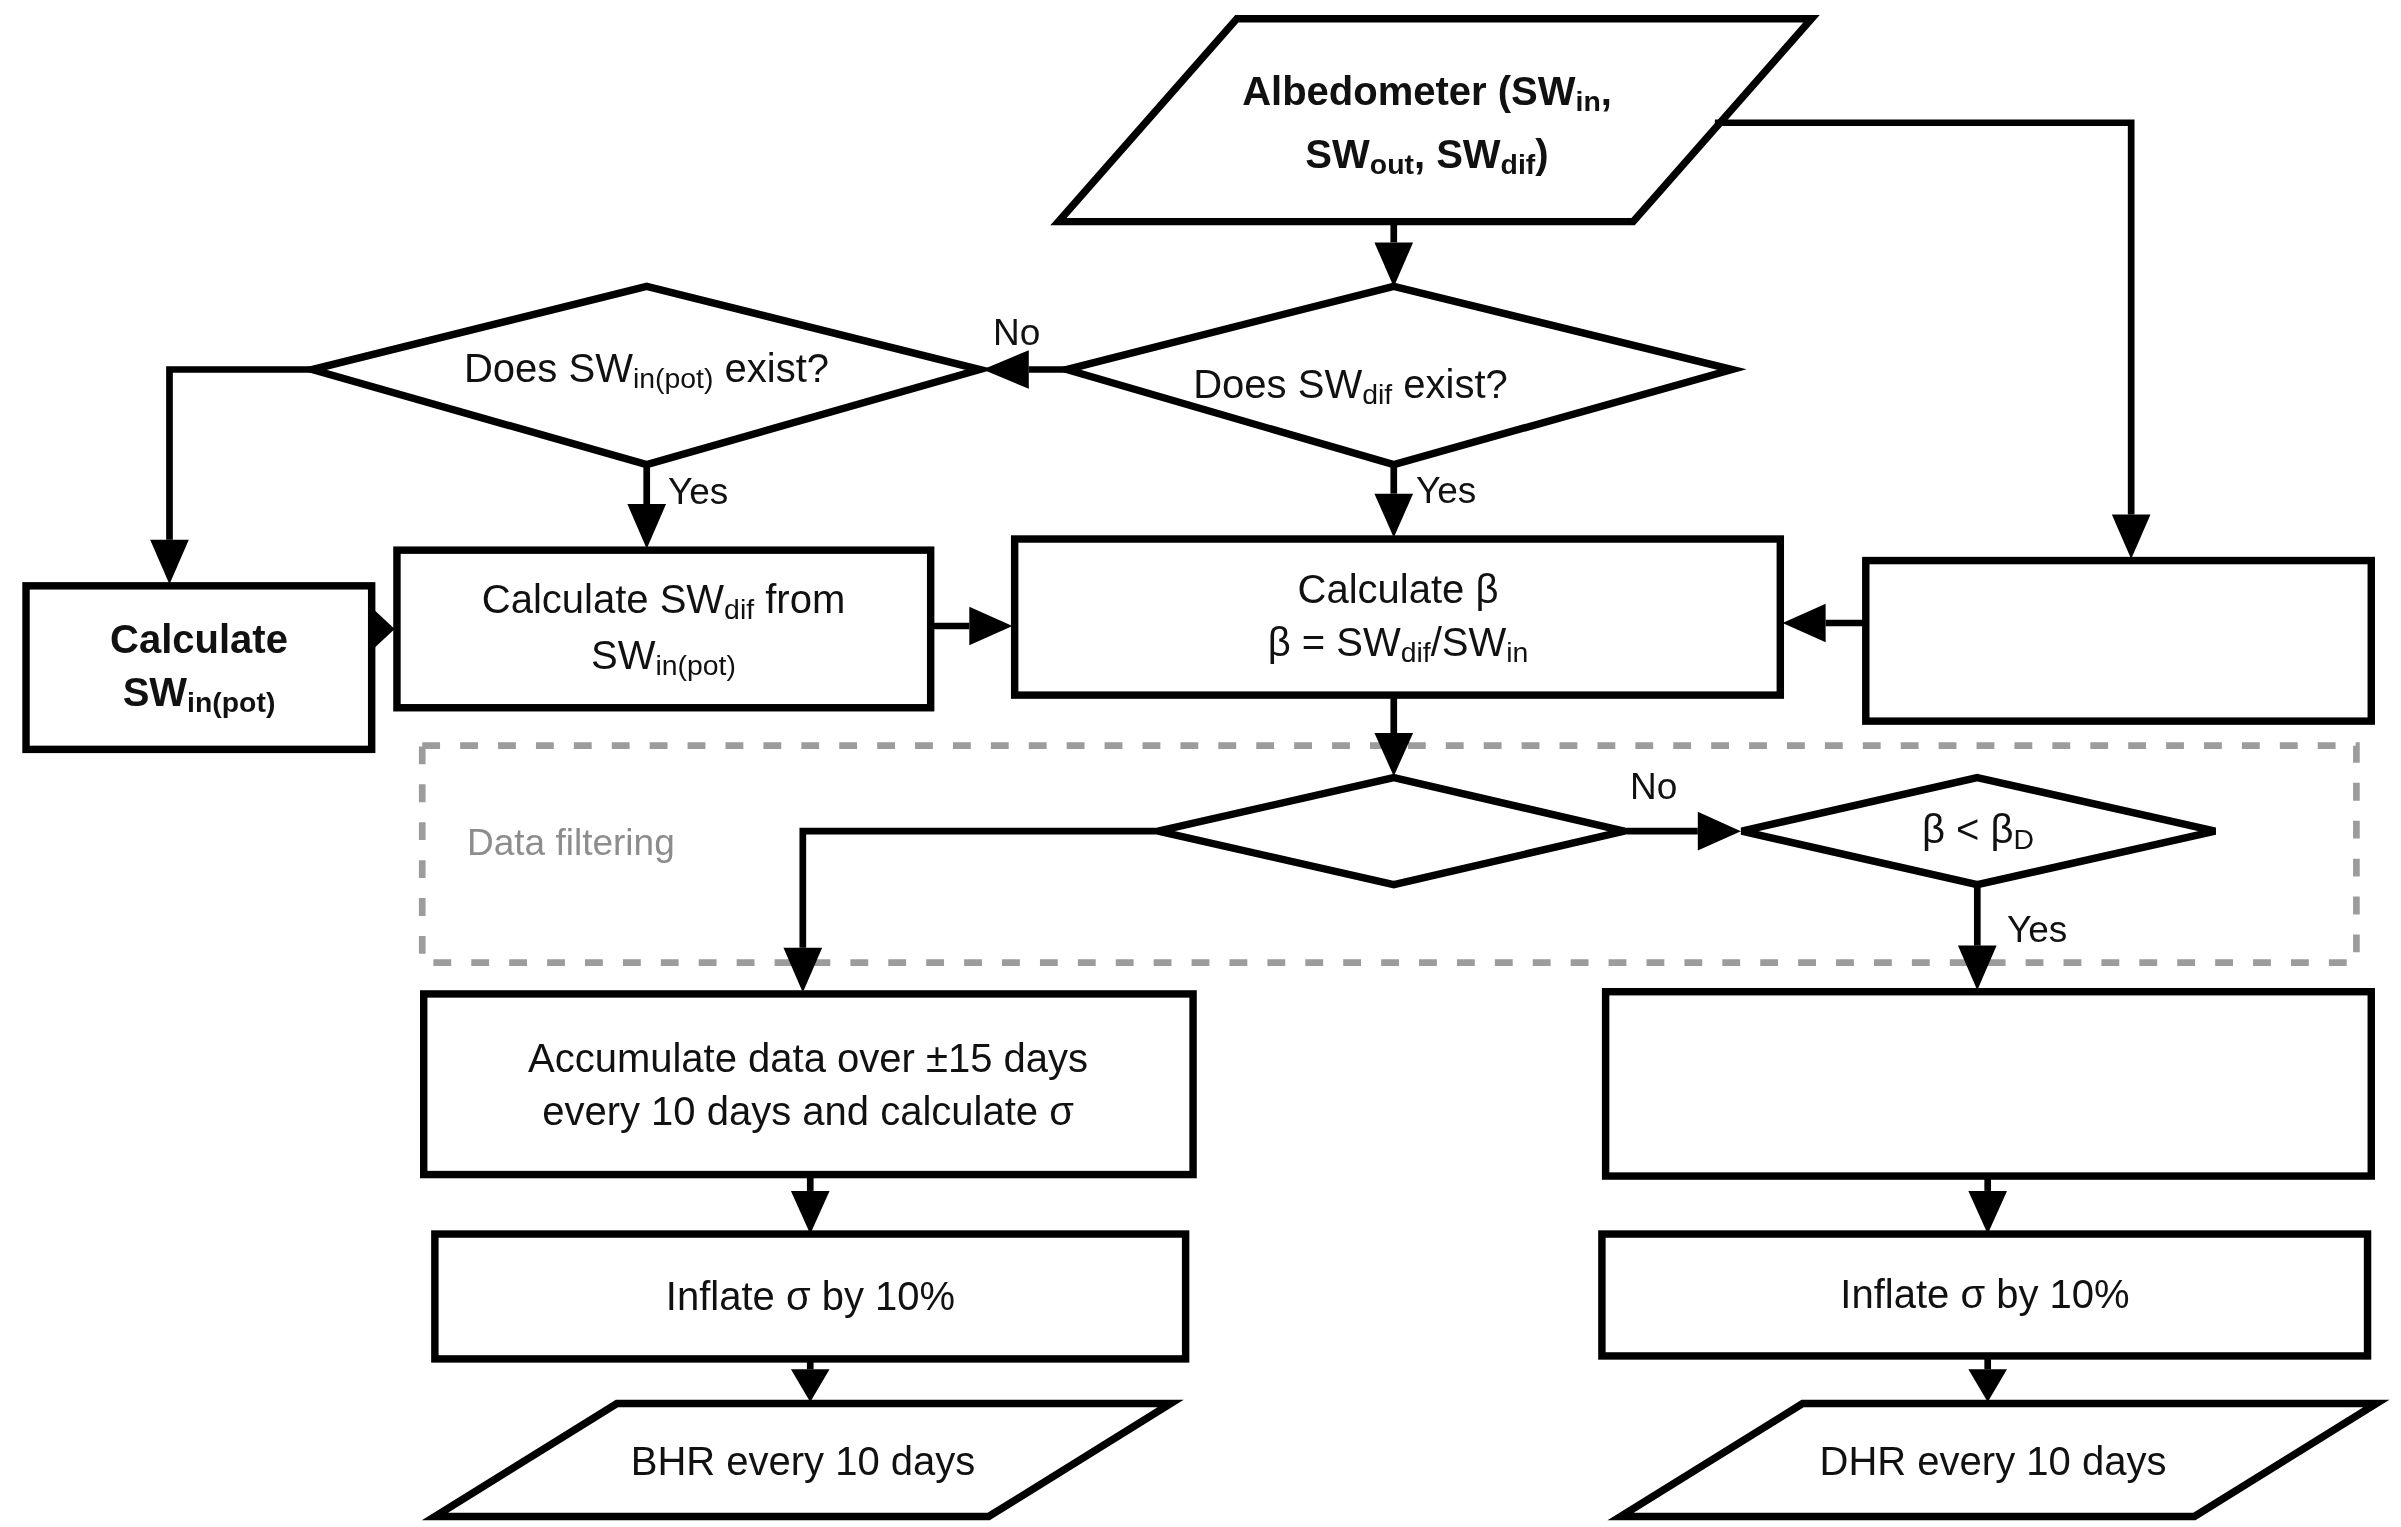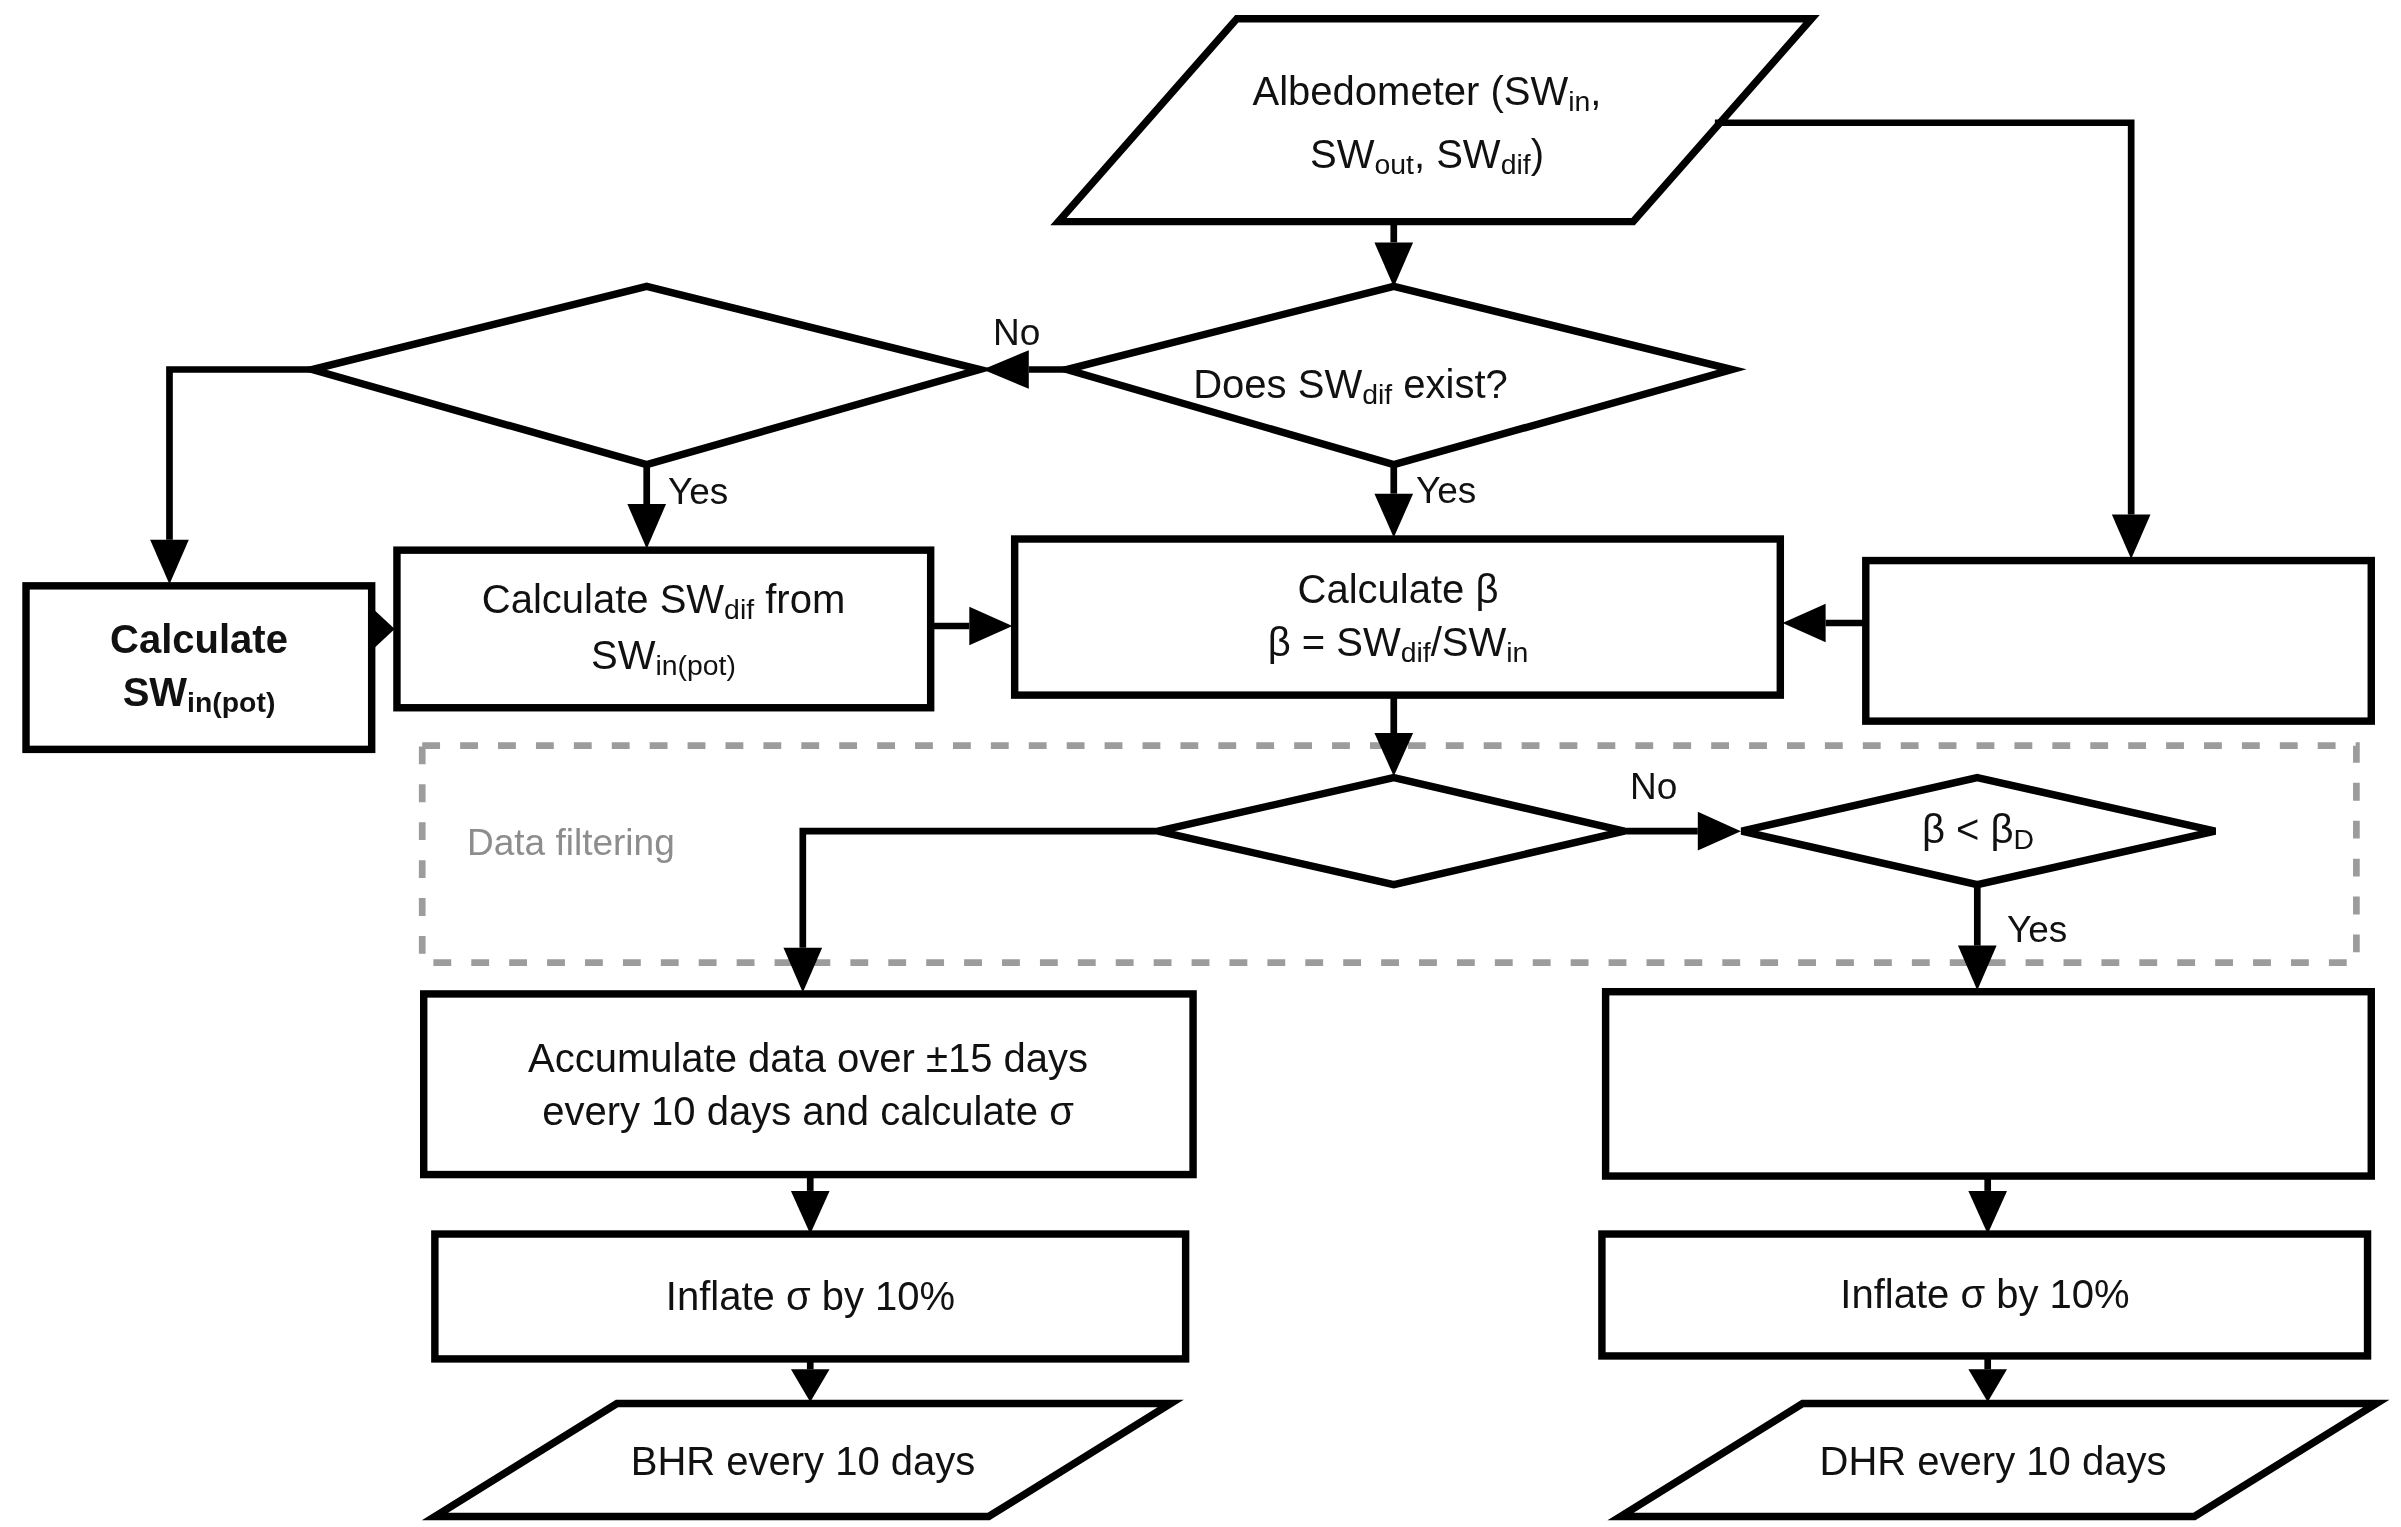--- a/index.html
+++ b/index.html
@@ -75,25 +75,28 @@
       <polygon points="2342,1118 2284,1092 2284,1144"></polygon>
       <polygon points="1080,1335 1054,1275 1106,1275"></polygon>
       <polygon points="2660,1332 2634,1272 2686,1272"></polygon>
       <polygon points="1090,1660 1064,1602 1116,1602"></polygon>
       <polygon points="2674,1660 2648,1602 2700,1602"></polygon>
       <polygon points="1090,1886 1064,1842 1116,1842"></polygon>
       <polygon points="2674,1886 2648,1842 2700,1842"></polygon>
     </g>
   </svg>
 
-  <div class="t lh15" style="left:1100px;top:45px;width:654px;height:156px;">
+  <div class="t lh15" style="left:1100px;top:45px;width:654px;height:156px;font-weight:bold;">
     <div class="ln"><span>Albedometer (SW</span><span class="sb">in</span><span>,</span></div>
     <div class="ln"><span>SW</span><span class="sb">out</span><span>, SW</span><span class="sb">dif</span><span>)</span></div>
   </div>
 
+  <div class="t" style="left:349px;top:325px;width:595px;height:89px;">
+    <div class="ln"><span>Does SW</span><span class="sb">in(pot)</span><span> exist?</span></div>
+  </div>
 
   <div class="t" style="left:1053px;top:325px;width:595px;height:89px;justify-content:flex-end;">
     <div class="ln"><span>Does SW</span><span class="sb">dif</span><span> exist?</span></div>
   </div>
 
   <div class="lbl" style="left:993px;top:312px;">No</div>
   <div class="lbl" style="left:668px;top:471px;">Yes</div>
   <div class="lbl" style="left:1416px;top:470px;">Yes</div>
 
   <div class="t" style="left:30px;top:587px;width:338px;height:160px;font-weight:bold;">

